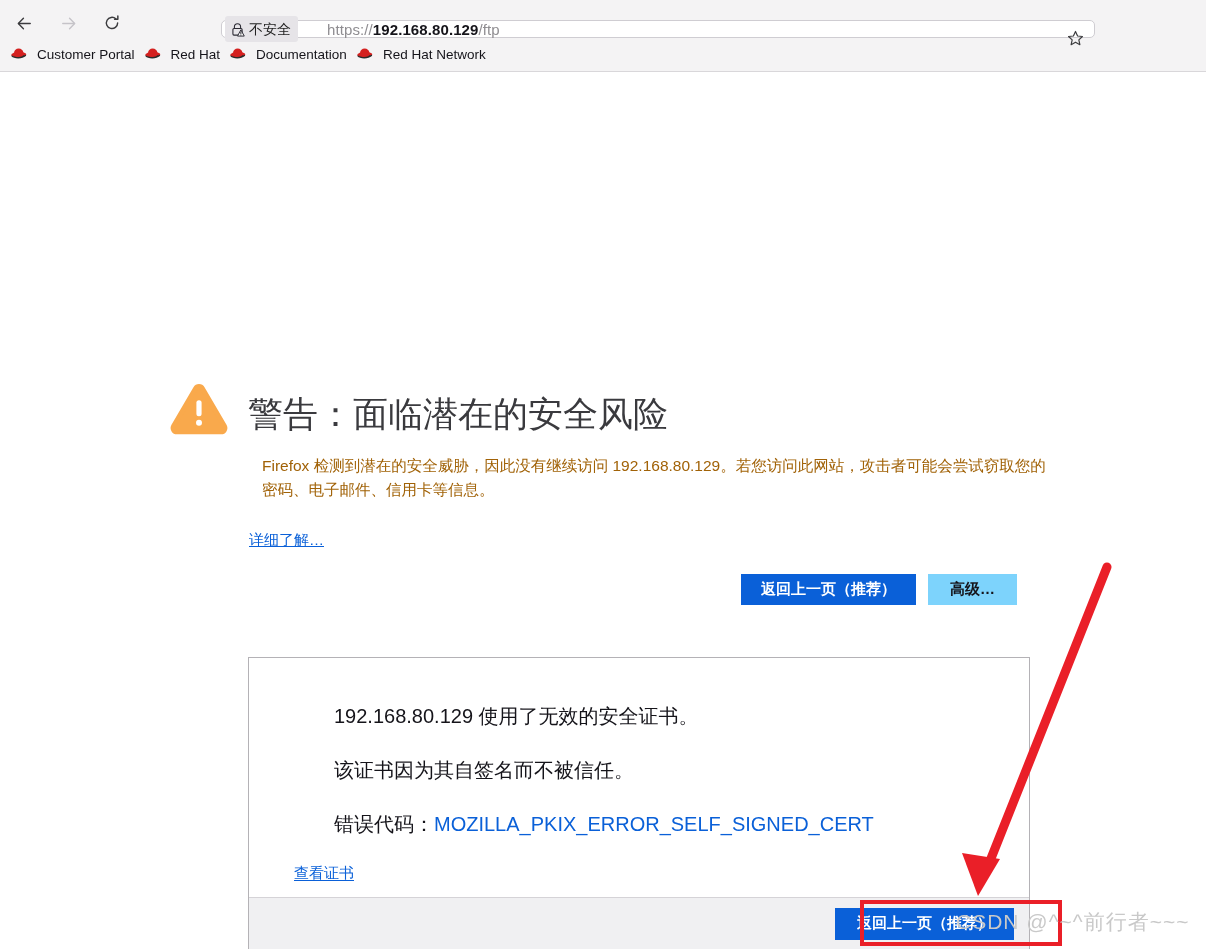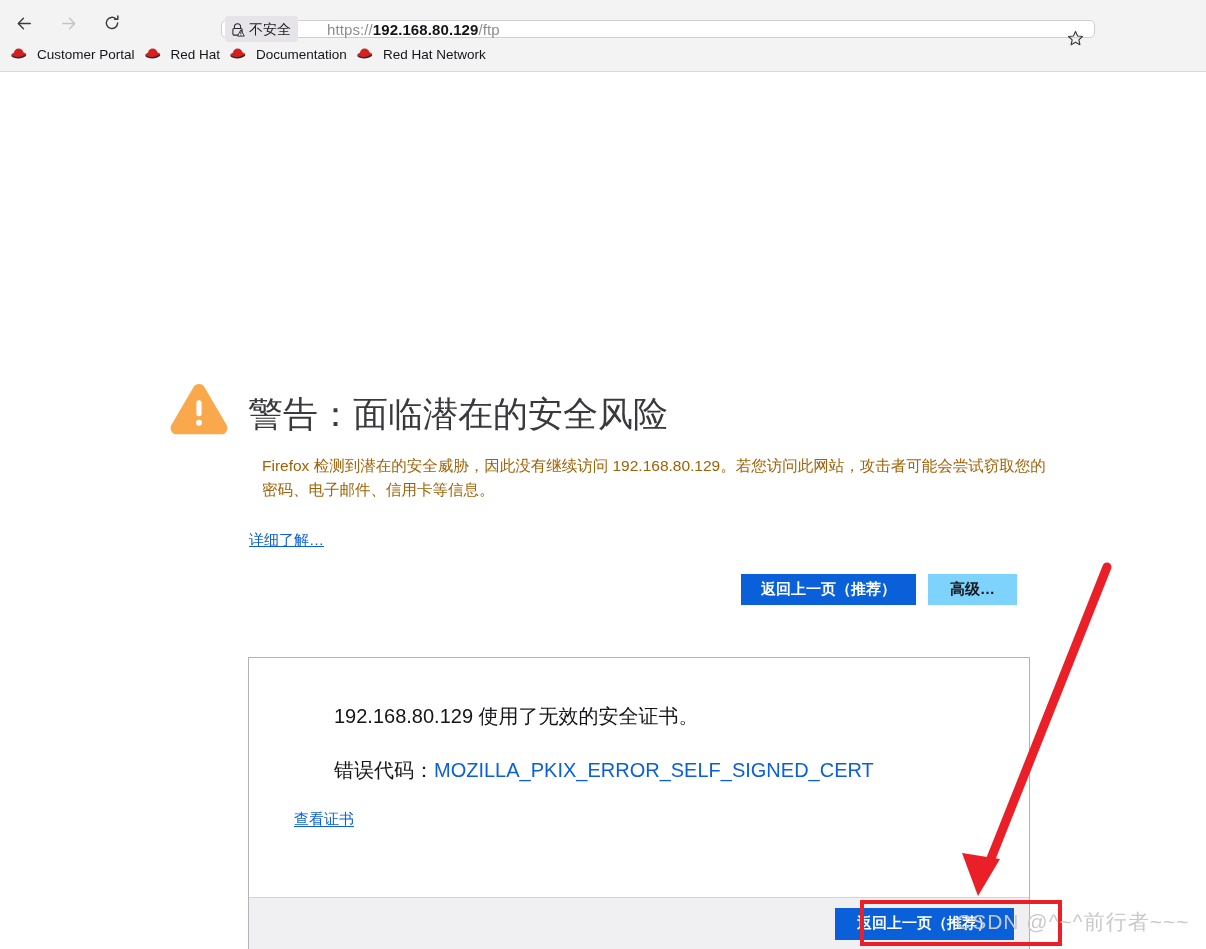--- a/index.html
+++ b/index.html
@@ -385,20 +385,21 @@
   <a class="learn-more" href="#">详细了解…</a>
 
   <div class="top-buttons">
     <button class="btn btn-primary">返回上一页（推荐）</button>
     <button class="btn btn-secondary">高级…</button>
   </div>
 
   <div class="cert-panel">
     <div class="cert-body">
       <div class="cert-line">192.168.80.129 使用了无效的安全证书。</div>
+      <div class="cert-line">该证书因为其自签名而不被信任。</div>
       <div class="cert-line"><span>错误代码：</span><span class="cert-code">MOZILLA_PKIX_ERROR_SELF_SIGNED_CERT</span></div>
       <a class="cert-view" href="#">查看证书</a>
     </div>
 
     <div class="cert-footer">
       <button class="btn btn-footer-primary">返回上一页（推荐）</button>
     </div>
   </div>
 </div>
 

